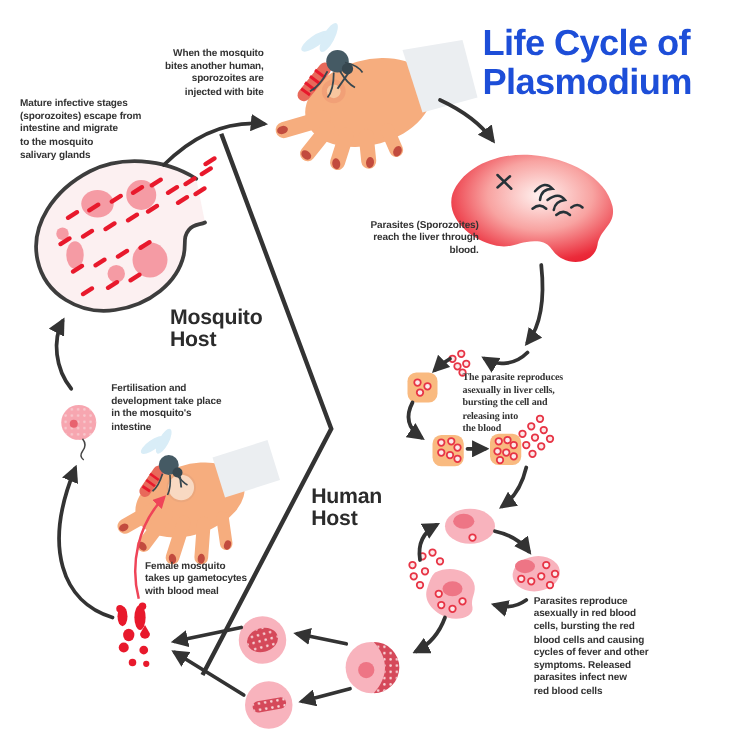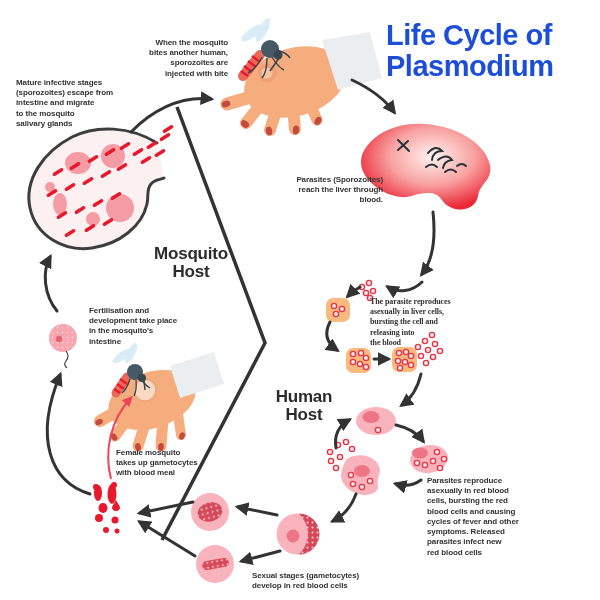--- a/index.html
+++ b/index.html
@@ -2,21 +2,21 @@
 <html><head>
 <meta charset="utf-8">
 <style>
   html,body{margin:0;padding:0;background:#fff;}
   #stage{position:relative;width:600px;height:600px;overflow:hidden;background:#fff;
          font-family:"Liberation Sans",sans-serif;}
   #art{position:absolute;left:0;top:0;width:600px;height:600px;}
   .ann{position:absolute;font-weight:700;font-size:8px;line-height:1.28;color:#333;
        white-space:pre-line;letter-spacing:-0.1px;}
   .host-label{position:absolute;font-weight:800;font-size:17px;line-height:1.05;color:#2b2b2b;
-       text-align:center;white-space:pre-line;letter-spacing:-0.2px;}
+       white-space:pre-line;letter-spacing:-0.2px;}
   .title{position:absolute;left:386px;top:20px;width:205px;font-weight:800;font-size:29px;
        line-height:1.06;color:#1d4ed8;white-space:pre-line;letter-spacing:-0.5px;}
   .ta-r{text-align:right;}
 </style>
 </head>
 <body>
 
 <div id="stage">
 
 <svg id="art" viewBox="0 0 600 600" xmlns="http://www.w3.org/2000/svg">
@@ -314,21 +314,21 @@
 </svg>
 
   <div class="title">Life Cycle of
 Plasmodium</div>
 
   <div class="host-label" style="left:136px;top:245px;width:110px;">Mosquito
 Host</div>
   <div class="host-label" style="left:249px;top:366px;width:110px;margin-top:22px;">Human
 Host</div>
 
-  <div class="ann ta-r" style="left:133px;top:38px;width:95px;">When the mosquito
+  <div class="ann ta-r" style="left:116px;top:38px;width:95px;">When the mosquito
 bites another human,
 sporozoites are
 injected with bite</div>
   <div class="ann" style="left:16px;top:78px;width:112px;">Mature infective stages
 (sporozoites) escape from
 intestine and migrate
 to the mosquito
 salivary glands</div>
   <div class="ann ta-r" style="left:283px;top:175px;width:100px;">Parasites (Sporozoites)
 reach the liver through
@@ -346,15 +346,13 @@
 asexually in red blood
 cells, bursting the red
 blood cells and causing
 cycles of fever and other
 symptoms. Released
 parasites infect new
 red blood cells</div>
   <div class="ann" style="left:116px;top:448px;width:100px;">Female mosquito
 takes up gametocytes
 with blood meal</div>
-  <div class="ann" style="left:252px;top:571px;width:135px;">Sexual stages (gametocytes)
-develop in red blood cells</div>
 </div>
 
 </body></html>

